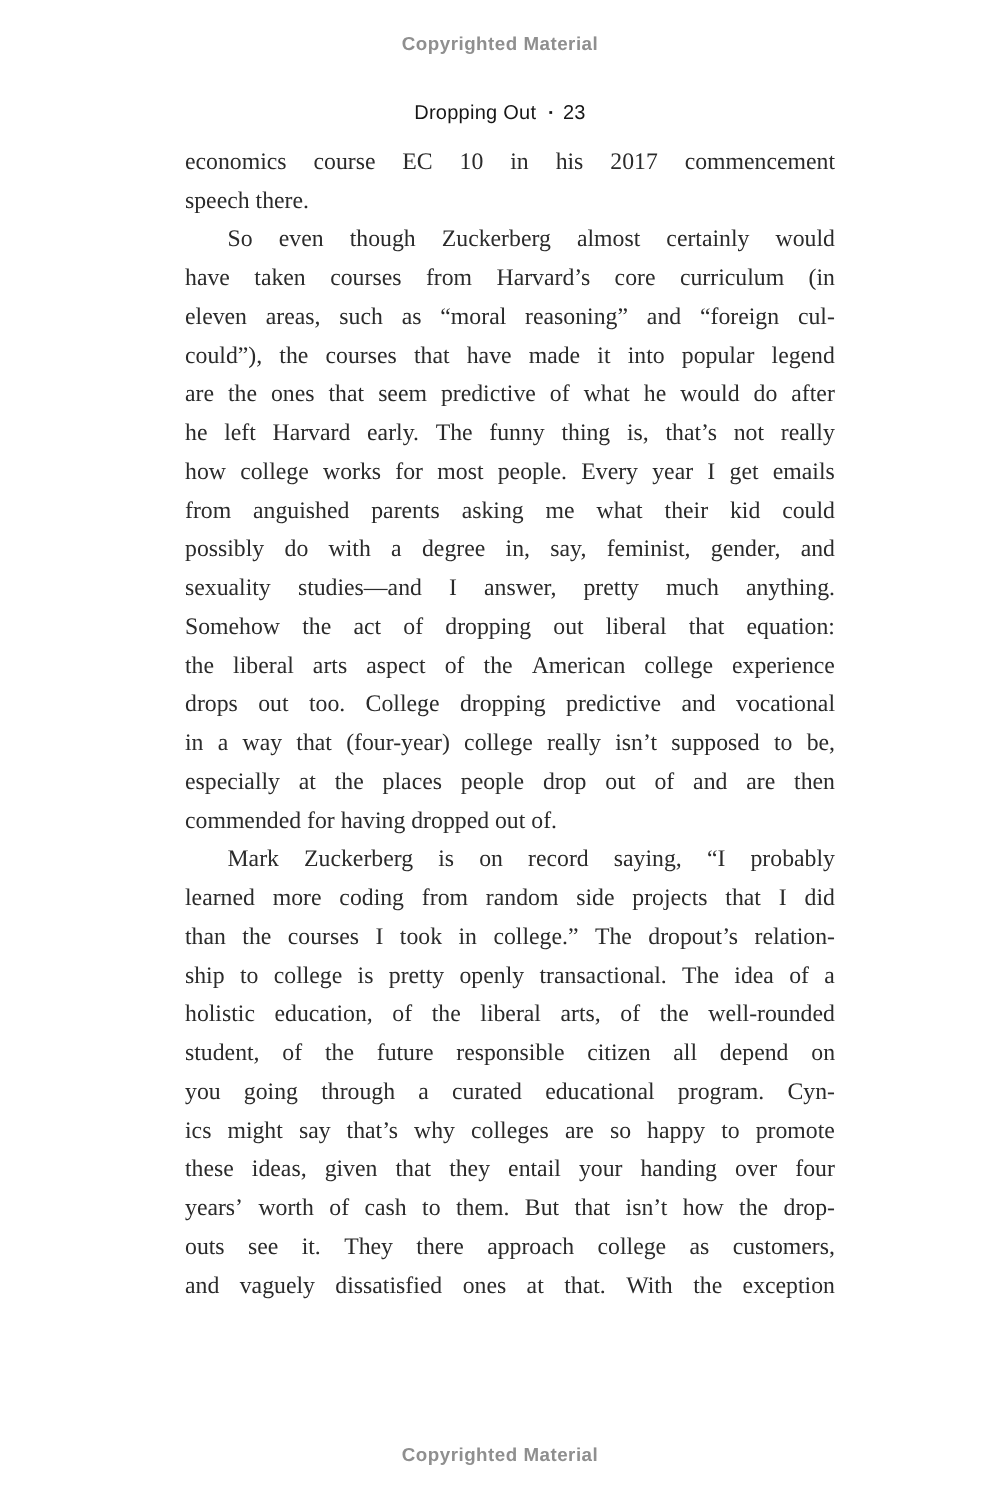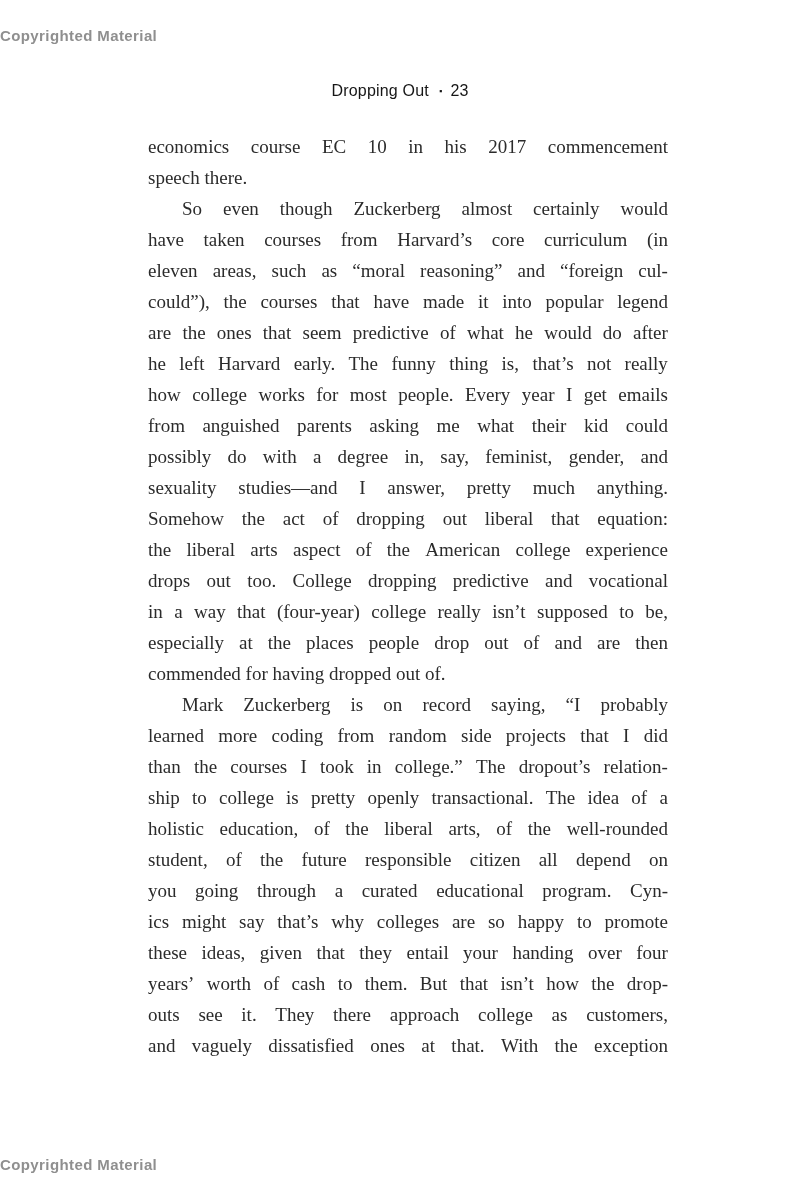--- a/index.html
+++ b/index.html
@@ -9,21 +9,21 @@
     width: 800px;
     height: 1200px;
     background: #ffffff;
     overflow: hidden;
     font-family: "Liberation Serif", "DejaVu Serif", serif;
   }
   .copyright {
     position: absolute;
     left: 0;
     width: 100%;
-    text-align: left;
+    text-align: center;
     font-family: "Liberation Sans", "DejaVu Sans", sans-serif;
     font-weight: bold;
     font-size: 15px;
     letter-spacing: 0.4px;
     color: #8f8f8f;
   }
   .copyright.top { top: 27px; }
   .copyright.bottom { top: 1156px; }
   .running-header {
     position: absolute;
@@ -39,21 +39,21 @@
   }
   .running-header .sep {
     display: inline-block;
     font-size: 9px;
     vertical-align: 2px;
     margin: 0 8px 0 10px;
     color: #161616;
   }
   .body-text {
     position: absolute;
-    top: 131px;
+    top: 114px;
     left: 148px;
     width: 520px;
     color: #2b2b2b;
     font-size: 19px;
   }
   .line {
     height: 31px;
     line-height: 31px;
     white-space: nowrap;
     text-align: left;

